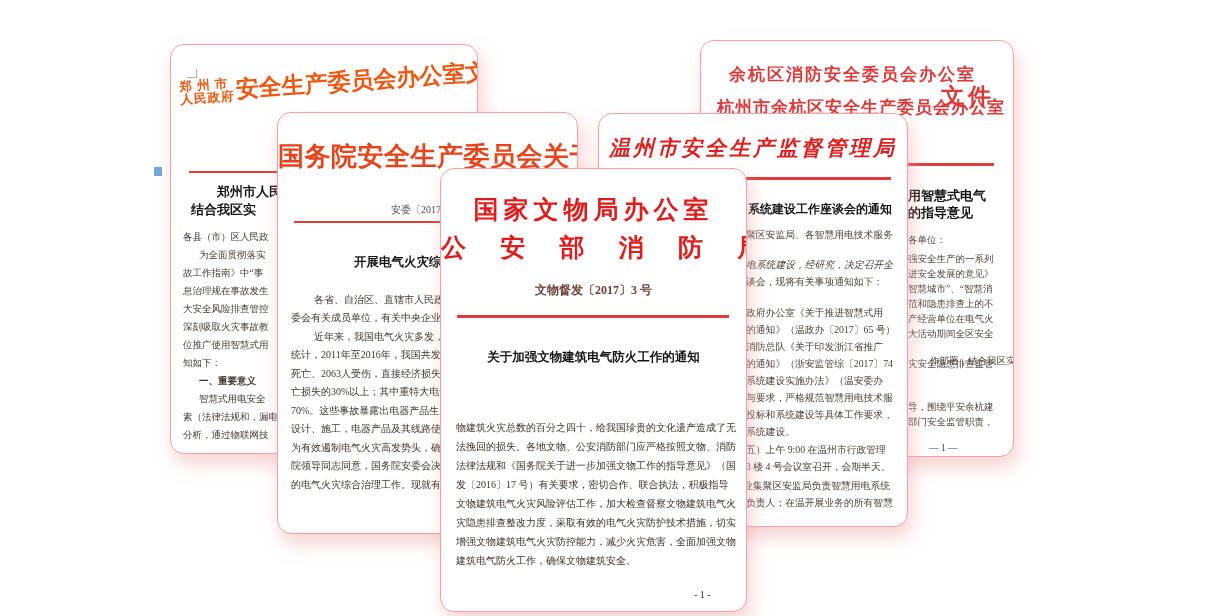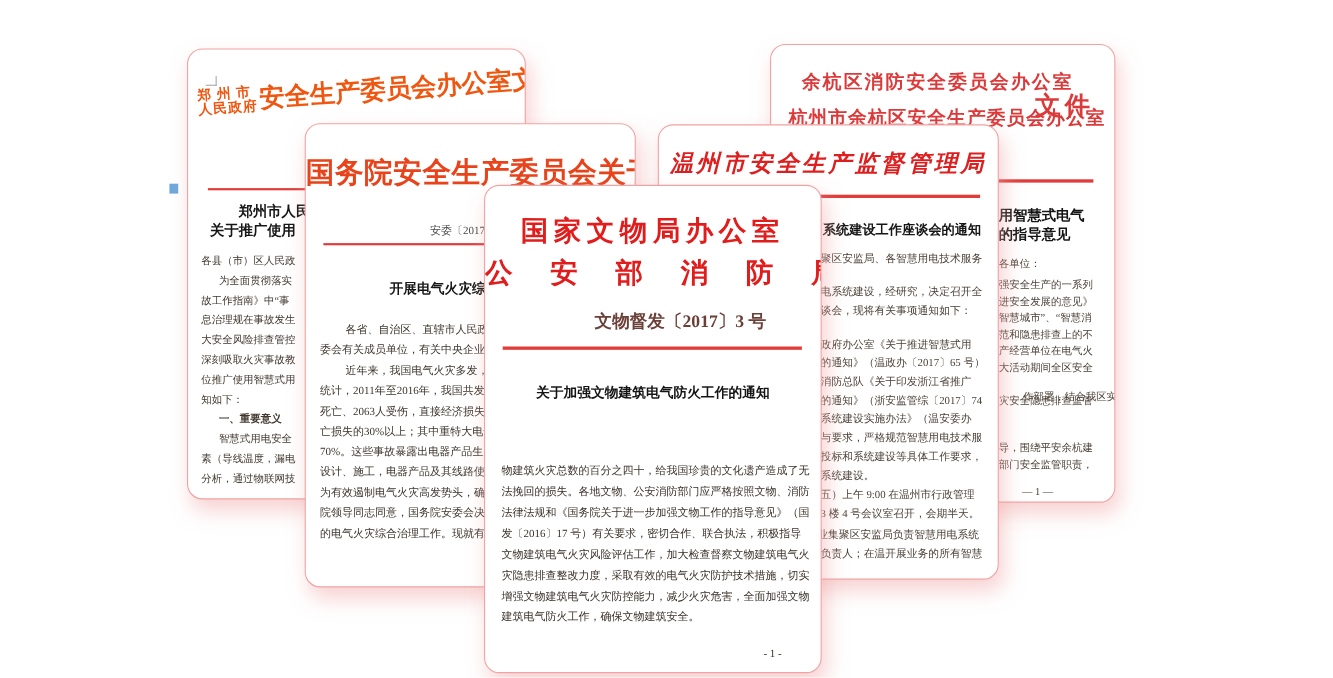--- a/index.html
+++ b/index.html
@@ -26,22 +26,22 @@
   .d2-header{position:absolute;top:26px;left:0;width:100%;text-align:center;color:#e8431a;
       font-size:26px;font-weight:bold;white-space:nowrap;letter-spacing:0.5px;}
   .d2-ref{position:absolute;top:90px;left:113px;font-size:10px;color:#4a4a4a;white-space:nowrap;}
   .d2-title{position:absolute;top:141px;left:76px;font-size:12.5px;font-weight:bold;color:#161616;white-space:nowrap;}
   .d2-body{position:absolute;inset:0;font-size:10px;color:#3d342c;}
   
   .d3-h1{position:absolute;top:24px;left:0;width:100%;text-align:center;color:#e11c1c;
       font-size:25px;font-weight:bold;letter-spacing:5px;white-space:nowrap;}
   .d3-h2{position:absolute;top:62px;left:0;width:100%;text-align:center;color:#e11c1c;
       font-size:25px;font-weight:bold;letter-spacing:14px;white-space:nowrap;}
-  .d3-ref{position:absolute;top:113px;left:0;width:100%;text-align:center;font-size:16px;
-      font-weight:bold;color:#6b4038;margin-left:25px;}
+  .d3-ref{position:absolute;top:113px;left:0;width:100%;text-align:center;font-size:12px;
+      font-weight:bold;color:#6b4038;}
   .d3-title{position:absolute;top:180px;left:0;width:100%;text-align:center;font-size:12.5px;
       font-weight:bold;color:#141414;}
   .d3-body{position:absolute;inset:0;font-size:10px;color:#3a3028;}
   .d3-page{position:absolute;top:420px;left:253px;font-size:10px;color:#3a3028;}
   
   .d4-header{position:absolute;top:20px;left:0;width:100%;text-align:center;color:#de1f1f;
       font-size:21px;font-weight:bold;font-style:italic;letter-spacing:3px;white-space:nowrap;}
   .d4-title{position:absolute;top:87px;left:149px;font-size:12px;font-weight:bold;color:#161616;white-space:nowrap;}
   .d4-body{position:absolute;inset:0;font-size:9.8px;color:#4a3f35;}
   
@@ -67,33 +67,33 @@
     <div class="cmark right" style="left:282px;top:22px;"></div>
     <div class="d1-letterhead">
       <div class="d1-stack">
         <div>郑 州 市</div>
         <div>人民政府</div>
       </div>
       <div class="d1-big">安全生产委员会办公室文件</div>
     </div>
     <div class="redline" style="left:18px;top:126px;width:286px;height:2px;"></div>
     <div class="d1-title" style="top:138px;left:46px;">郑州市人民</div>
-    <div class="d1-title" style="top:156px;left:20px;">关于推广使用</div>
+    <div class="d1-title" style="top:156px;left:20px;">结合我区实</div>
     <div class="d1-body">
         <div class="bl" style="top: 186px; left: 12px;">各县（市）区人民政</div>
         <div class="bl" style="top: 204px; left: 28px;">为全面贯彻落实</div>
         <div class="bl" style="top: 222px; left: 12px;">故工作指南》中“事</div>
         <div class="bl" style="top: 240px; left: 12px;">息治理规在事故发生</div>
         <div class="bl" style="top: 258px; left: 12px;">大安全风险排查管控</div>
         <div class="bl" style="top: 276px; left: 12px;">深刻吸取火灾事故教</div>
         <div class="bl" style="top: 294px; left: 12px;">位推广使用智慧式用</div>
         <div class="bl" style="top: 312px; left: 12px;">知如下：</div>
         <div class="bl bold" style="top: 330px; left: 28px;">一、重要意义</div>
         <div class="bl" style="top: 348px; left: 28px;">智慧式用电安全</div>
-        <div class="bl" style="top: 366px; left: 12px;">素（导线温度，漏电</div>
+        <div class="bl" style="top: 366px; left: 12px;">素（法律法规和，漏电</div>
         <div class="bl" style="top: 384px; left: 12px;">分析，通过物联网技</div>
       </div>
   </div>
 
   <div class="doc z1" id="doc5" style="left:700px;top:40px;width:312px;height:415px;">
     <div class="d5-h1">余杭区消防安全委员会办公室</div>
     <div class="d5-h2">杭州市余杭区安全生产委员会办公室</div>
     <div class="d5-file">文件</div>
     <div class="redline" style="left:20px;top:122px;width:273px;height:2.5px;"></div>
     <div class="d5-title1">用智慧式电气</div>
@@ -133,21 +133,21 @@
         <div class="bl" style="top: 365px; left: 13px;">的电气火灾综合治理工作。现就有关事</div>
       </div>
   </div>
 
   <div class="doc z2" id="doc4" style="left:598px;top:113px;width:308px;height:412px;">
     <div class="d4-header">温州市安全生产监督管理局</div>
     <div class="redline" style="left:16px;top:63px;width:276px;height:3px;"></div>
     <div class="d4-title">系统建设工作座谈会的通知</div>
     <div class="d4-body">
         <div class="bl" style="top: 115px; left: 147px;">聚区安监局、各智慧用电技术服务</div>
-        <div class="bl" style="top: 145px; left: 147px;">电系统建设，经研究，决定召开全</div>
+        <div class="bl" style="top: 145px; left: 147px; font-style: italic;">电系统建设，经研究，决定召开全</div>
         <div class="bl" style="top: 162px; left: 147px;">谈会，现将有关事项通知如下：</div>
         <div class="bl" style="top: 193px; left: 147px;">政府办公室《关于推进智慧式用</div>
         <div class="bl" style="top: 210px; left: 147px;">的通知》（温政办〔2017〕65 号）</div>
         <div class="bl" style="top: 227px; left: 147px;">消防总队《关于印发浙江省推广</div>
         <div class="bl" style="top: 244px; left: 147px;">的通知》（浙安监管综〔2017〕74</div>
         <div class="bl" style="top: 261px; left: 147px;">系统建设实施办法》（温安委办</div>
         <div class="bl" style="top: 278px; left: 147px;">与要求，严格规范智慧用电技术服</div>
         <div class="bl" style="top: 295px; left: 147px;">投标和系统建设等具体工作要求，</div>
         <div class="bl" style="top: 312px; left: 147px;">系统建设。</div>
         <div class="bl" style="top: 330px; left: 147px;">五）上午 9:00 在温州市行政管理</div>

